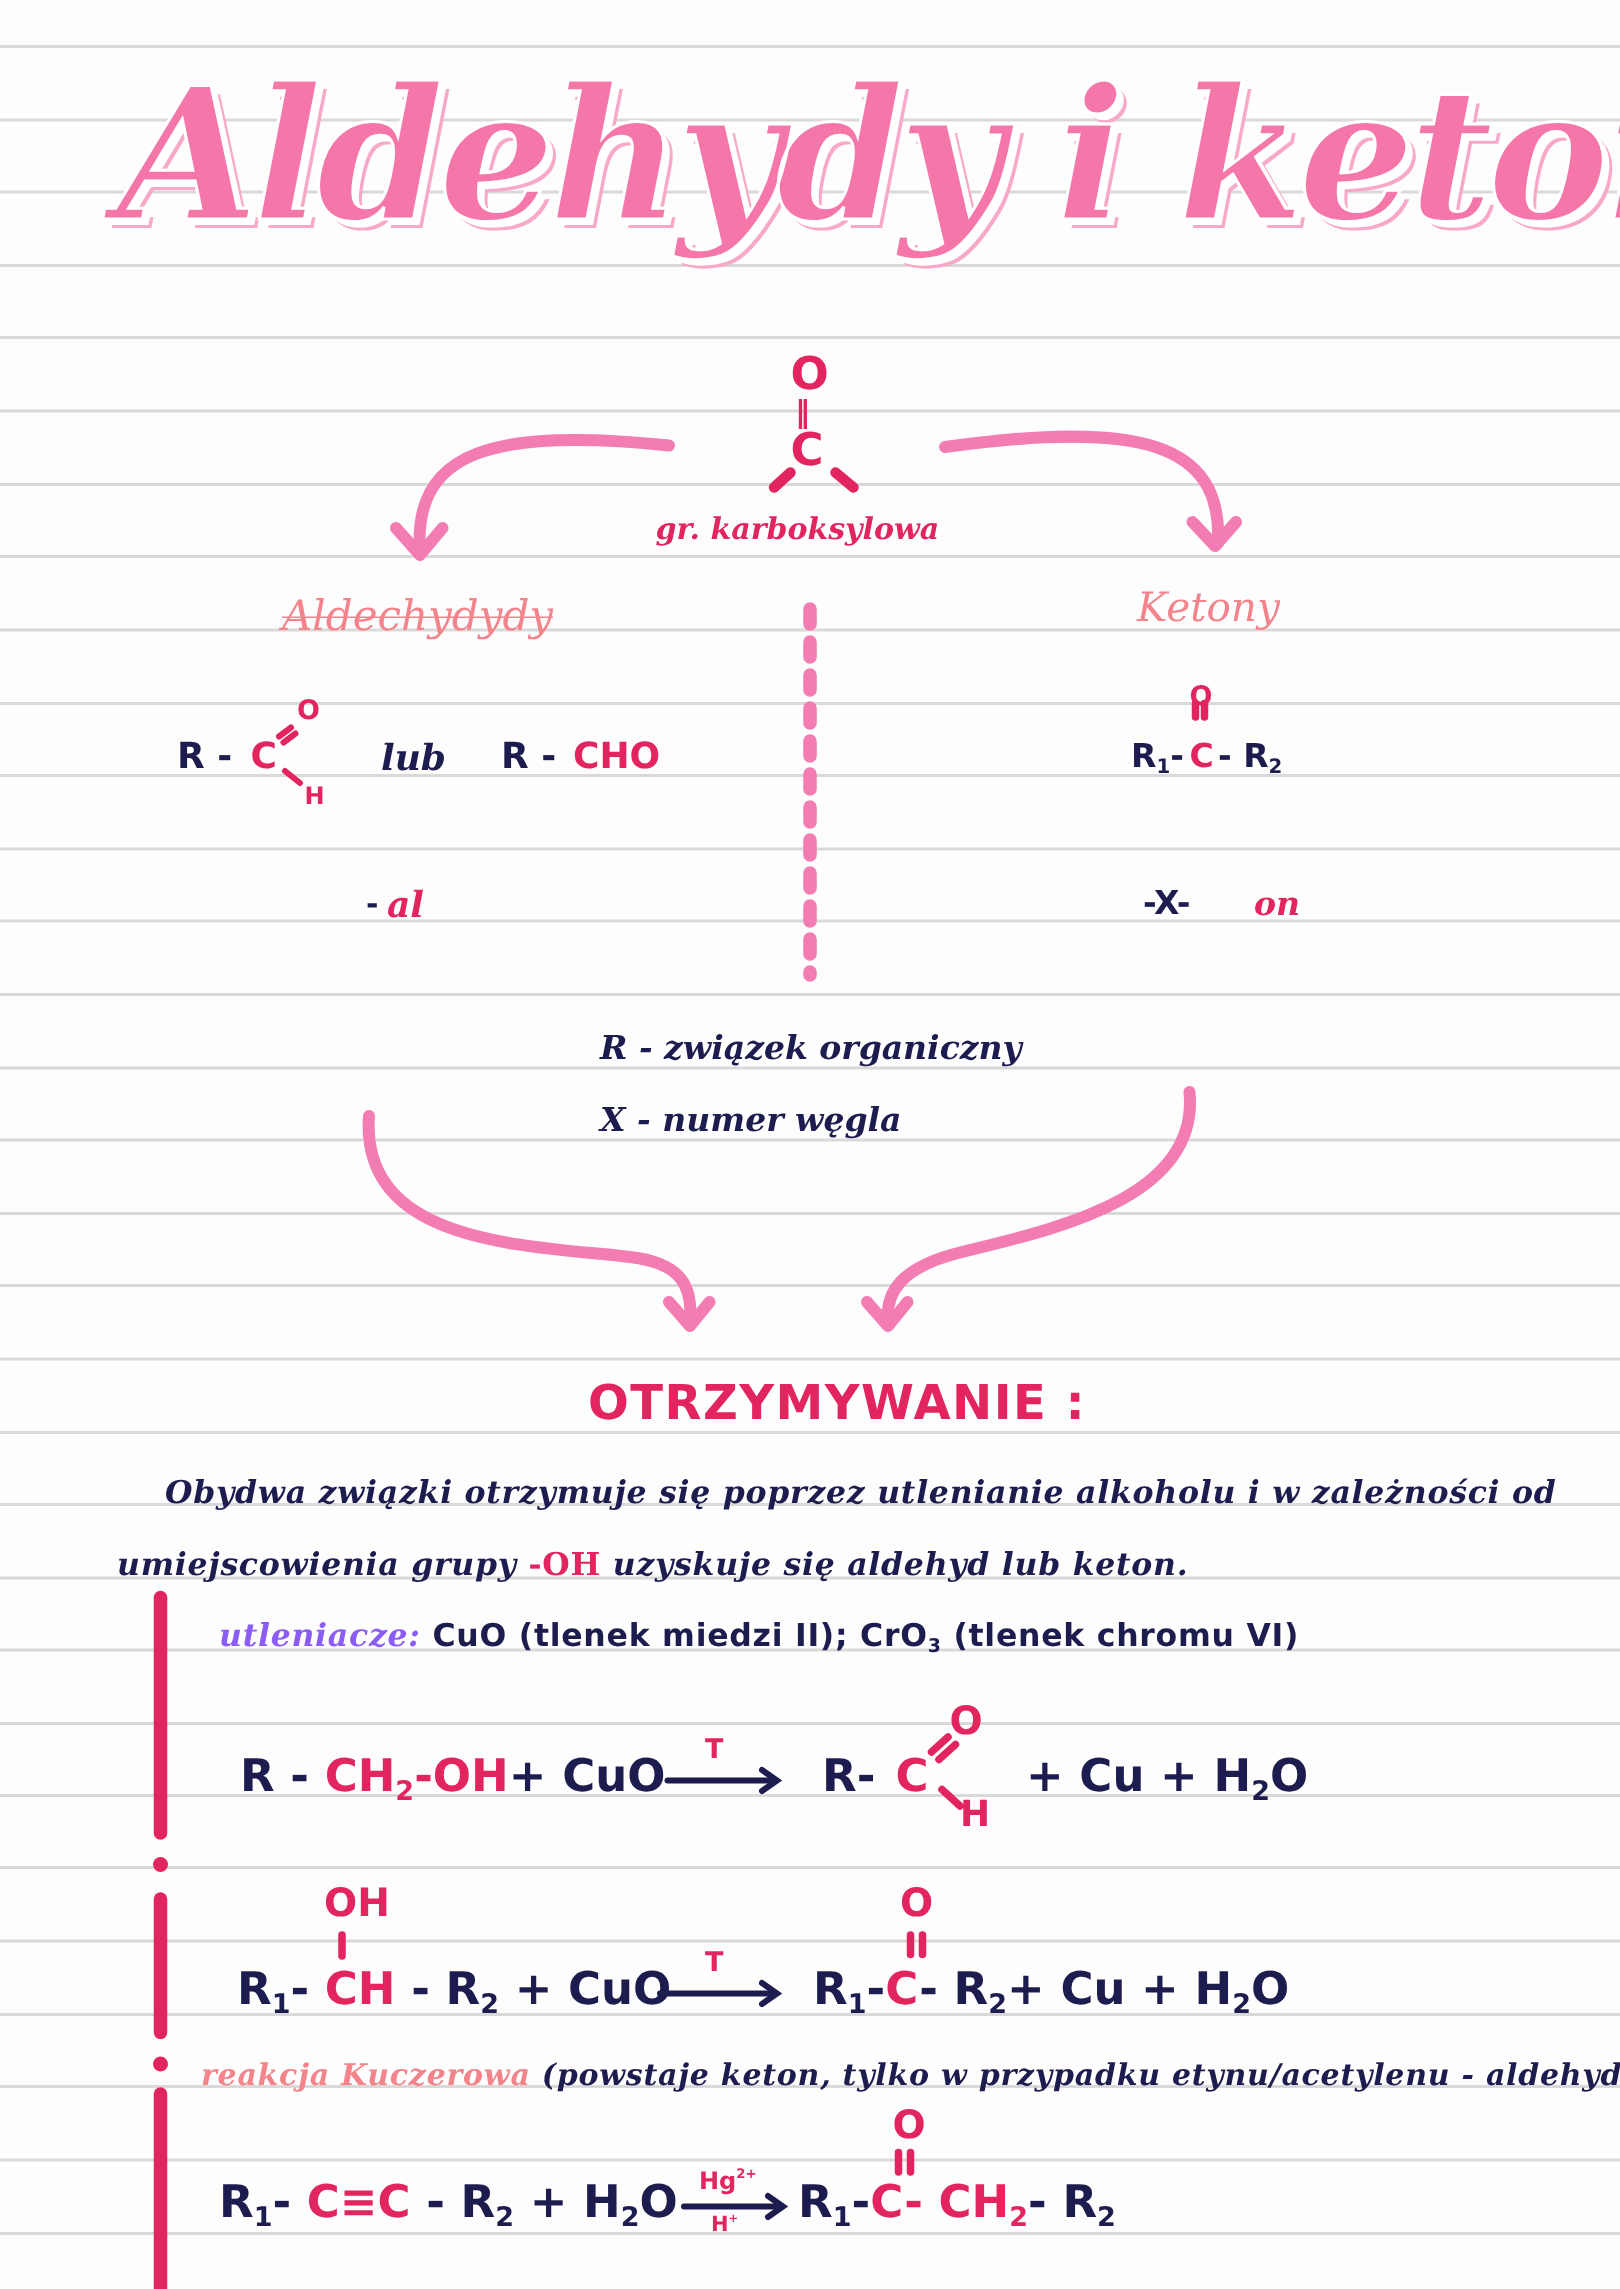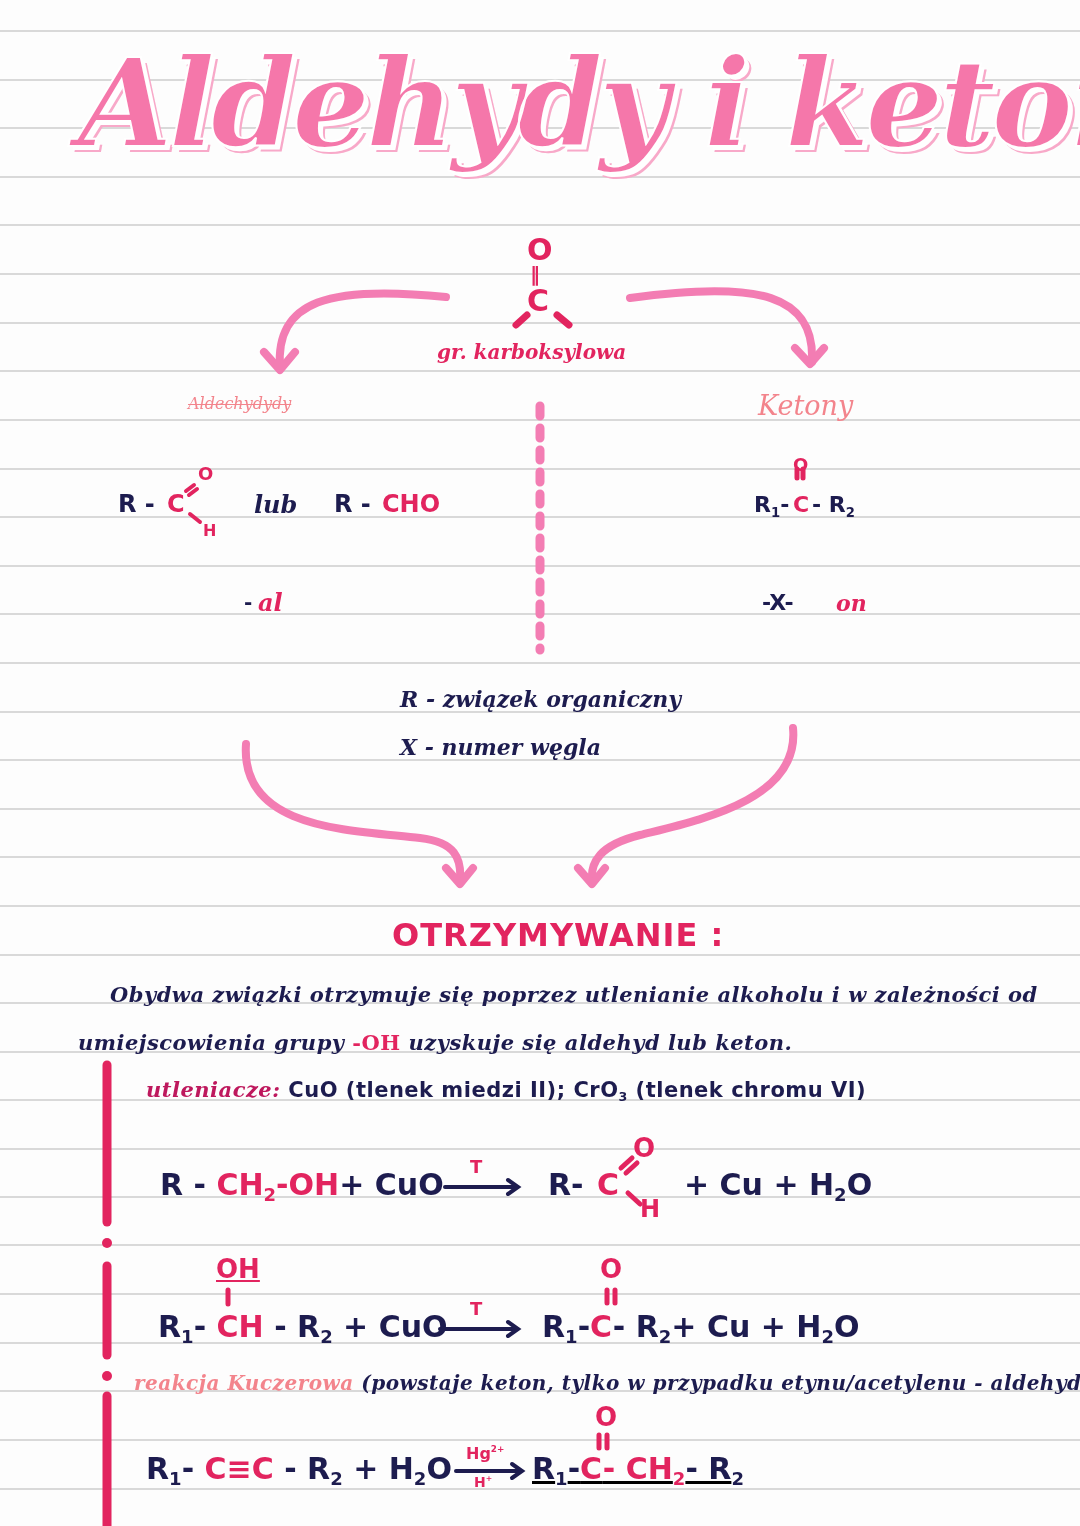--- a/index.html
+++ b/index.html
@@ -7,21 +7,21 @@
     width:1080px; height:1526px; position:relative; overflow:hidden;
     background:#fdfdfd;
     font-family:"DejaVu Sans", sans-serif;
   }
   .rules { position:absolute; inset:0; z-index:0; }
   .rule { position:absolute; left:0; width:1080px; height:2px; background:#d9d9d9; }
   .abs { position:absolute; z-index:2; white-space:nowrap; }
   .navy { color:#1d1c4f; }
   .crim { color:#e2245f; }
   .salmon { color:#f3848c; }
-  .lightpink { color:#be185d; }
+  .lightpink { color:#8b5cf6; }
   .hand { font-family:"DejaVu Sans", sans-serif; font-weight:bold; }
   .script { font-family:"DejaVu Serif", serif; font-style:italic; }
 
   #title {
     left:78px; top:28px; font-size:122px; line-height:150px;
     font-family:"DejaVu Serif", serif; font-style:italic; font-weight:bold;
     color:#f577aa; letter-spacing:-4px;
     text-shadow: 0 0 0 #fff, 4px 4px 0 #fff, 6px 6px 0 #f8a9c9;
     -webkit-text-stroke:2px #ffffff;
   }
@@ -132,21 +132,21 @@
   </g>
 </svg>
 
 <div id="title" class="abs">Aldehydy i ketony</div>
 
 <div class="abs crim hand" style="left:527px;top:232px;font-size:30px;">O</div>
 <div class="abs crim hand" style="left:530px;top:262px;font-size:20px;">‖</div>
 <div class="abs crim hand" style="left:527px;top:283px;font-size:30px;">C</div>
 <div class="abs crim hand script" style="left:437px;top:340px;font-size:20px;">gr. karboksylowa</div>
 
-<div class="abs salmon script" style="left:188px;top:394px;font-size:16px;text-decoration:line-through;text-decoration-thickness:1px;">Aldechydydy</div>
+<div class="abs salmon script" style="left:188px;top:394px;font-size:28px;text-decoration:line-through;text-decoration-thickness:1px;">Aldechydydy</div>
 <div class="abs navy hand" style="left:118px;top:490px;font-size:24px;">R -</div>
 <div class="abs crim hand" style="left:167px;top:490px;font-size:24px;">C</div>
 <div class="abs crim hand" style="left:198px;top:463px;font-size:18px;">O</div>
 <div class="abs crim hand" style="left:203px;top:521px;font-size:16px;">H</div>
 <div class="abs navy script hand" style="left:254px;top:490px;font-size:24px;">lub</div>
 <div class="abs navy hand" style="left:334px;top:490px;font-size:24px;">R -</div>
 <div class="abs crim hand" style="left:382px;top:490px;font-size:24px;">CHO</div>
 <div class="abs navy hand" style="left:244px;top:590px;font-size:20px;">-</div>
 <div class="abs crim hand script" style="left:258px;top:588px;font-size:24px;">al</div>
 
@@ -182,21 +182,21 @@
 </div>
 <div class="abs crim hand" style="left:470px;top:1156px;font-size:18px;">T</div>
 <div class="abs navy hand" style="left:548px;top:1167px;font-size:30px;">R-</div>
 <div class="abs crim hand" style="left:597px;top:1167px;font-size:30px;">C</div>
 <div class="abs crim hand" style="left:633px;top:1133px;font-size:26px;">O</div>
 <div class="abs crim hand" style="left:640px;top:1195px;font-size:24px;">H</div>
 <div class="abs navy hand" style="left:684px;top:1167px;font-size:30px;text-align:right;">
   <span>+ Cu + H</span><span class="sub">2</span><span>O</span>
 </div>
 
-<div class="abs crim hand" style="left:216px;top:1254px;font-size:26px;text-decoration:underline;">OH</div>
+<div class="abs crim hand" style="left:216px;top:1254px;font-size:26px;">OH</div>
 <div class="abs hand" style="left:158px;top:1309px;font-size:30px;">
   <span class="navy">R</span><span class="navy sub">1</span><span class="navy">-</span>
   <span class="crim">CH</span>
   <span class="navy">- R</span><span class="navy sub">2</span>
   <span class="navy">+ CuO</span>
 </div>
 <div class="abs crim hand" style="left:470px;top:1298px;font-size:18px;">T</div>
 <div class="abs crim hand" style="left:600px;top:1254px;font-size:26px;">O</div>
 <div class="abs hand" style="left:542px;top:1309px;font-size:30px;">
   <span class="navy">R</span><span class="navy sub">1</span><span class="navy">-</span><span class="crim">C</span><span class="navy">- R</span><span class="navy sub">2</span><span class="navy">+ Cu + H</span><span class="navy sub">2</span><span class="navy">O</span>
@@ -213,15 +213,15 @@
   <span class="navy">- R</span><span class="navy sub">2</span>
   <span class="navy">+ H</span><span class="navy sub">2</span><span class="navy">O</span>
 </div>
 <div class="abs crim hand" style="left:466px;top:1444px;font-size:16px;">
   <span>Hg</span><span class="sup">2+</span>
 </div>
 <div class="abs crim hand" style="left:474px;top:1474px;font-size:14px;">
   <span>H</span><span class="sup">+</span>
 </div>
 <div class="abs crim hand" style="left:595px;top:1402px;font-size:26px;">O</div>
-<div class="abs hand" style="left:532px;top:1451px;font-size:30px;text-decoration:underline;">
+<div class="abs hand" style="left:532px;top:1451px;font-size:30px;">
   <span class="navy">R</span><span class="navy sub">1</span><span class="navy">-</span><span class="crim">C</span><span class="crim">- CH</span><span class="crim sub">2</span><span class="navy">- R</span><span class="navy sub">2</span>
 </div>
 
 </body></html>

